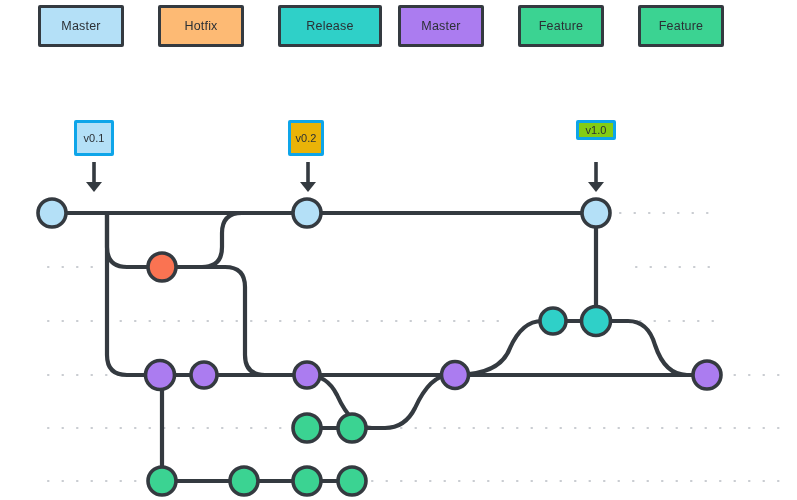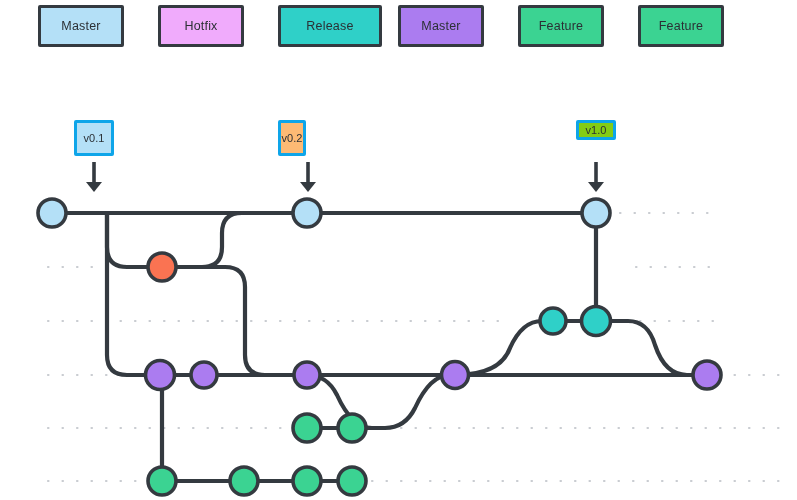--- a/index.html
+++ b/index.html
@@ -93,30 +93,30 @@
     fill: #343a40;
   }
 </style>
 </head>
 <body>
 
 <div id="stage">
 
   <div id="legend">
       <div class="legend-box" style="left: 38px; top: 5px; width: 86px; height: 42px; background: rgb(180, 224, 247);">Master</div>
-      <div class="legend-box" style="left: 158px; top: 5px; width: 86px; height: 42px; background: #f0abfc;">Hotfix</div>
+      <div class="legend-box" style="left: 158px; top: 5px; width: 86px; height: 42px; background: #fdba74;">Hotfix</div>
       <div class="legend-box" style="left: 278px; top: 5px; width: 104px; height: 42px; background: rgb(47, 208, 200);">Release</div>
       <div class="legend-box" style="left: 398px; top: 5px; width: 86px; height: 42px; background: rgb(171, 124, 240);">Master</div>
       <div class="legend-box" style="left: 518px; top: 5px; width: 86px; height: 42px; background: rgb(59, 211, 146);">Feature</div>
       <div class="legend-box" style="left: 638px; top: 5px; width: 86px; height: 42px; background: rgb(59, 211, 146);">Feature</div>
     </div>
 
   <div id="tags-layer">
       <div class="tag-box" style="left: 74px; top: 120px; width: 40px; height: 36px; background: rgb(180, 224, 247);">v0.1</div>
-      <div class="tag-box" style="left: 278px; top: 120px; width: 28px; height: 36px; background: #fdba74;">v0.2</div>
+      <div class="tag-box" style="left: 288px; top: 120px; width: 36px; height: 36px; background: #eab308;">v0.2</div>
       <div class="tag-box" style="left: 576px; top: 120px; width: 40px; height: 20px; background: #84cc16;">v1.0</div>
     </div>
 
   <svg id="graph" viewBox="0 0 797 500">
     <g id="grid-layer">
         <line class="grid-dots" x1="48" y1="267" x2="160" y2="267"></line>
         <line class="grid-dots" x1="636" y1="267" x2="720" y2="267"></line>
         <line class="grid-dots" x1="48" y1="321" x2="500" y2="321"></line>
         <line class="grid-dots" x1="640" y1="321" x2="720" y2="321"></line>
         <line class="grid-dots" x1="48" y1="375" x2="118" y2="375"></line>

